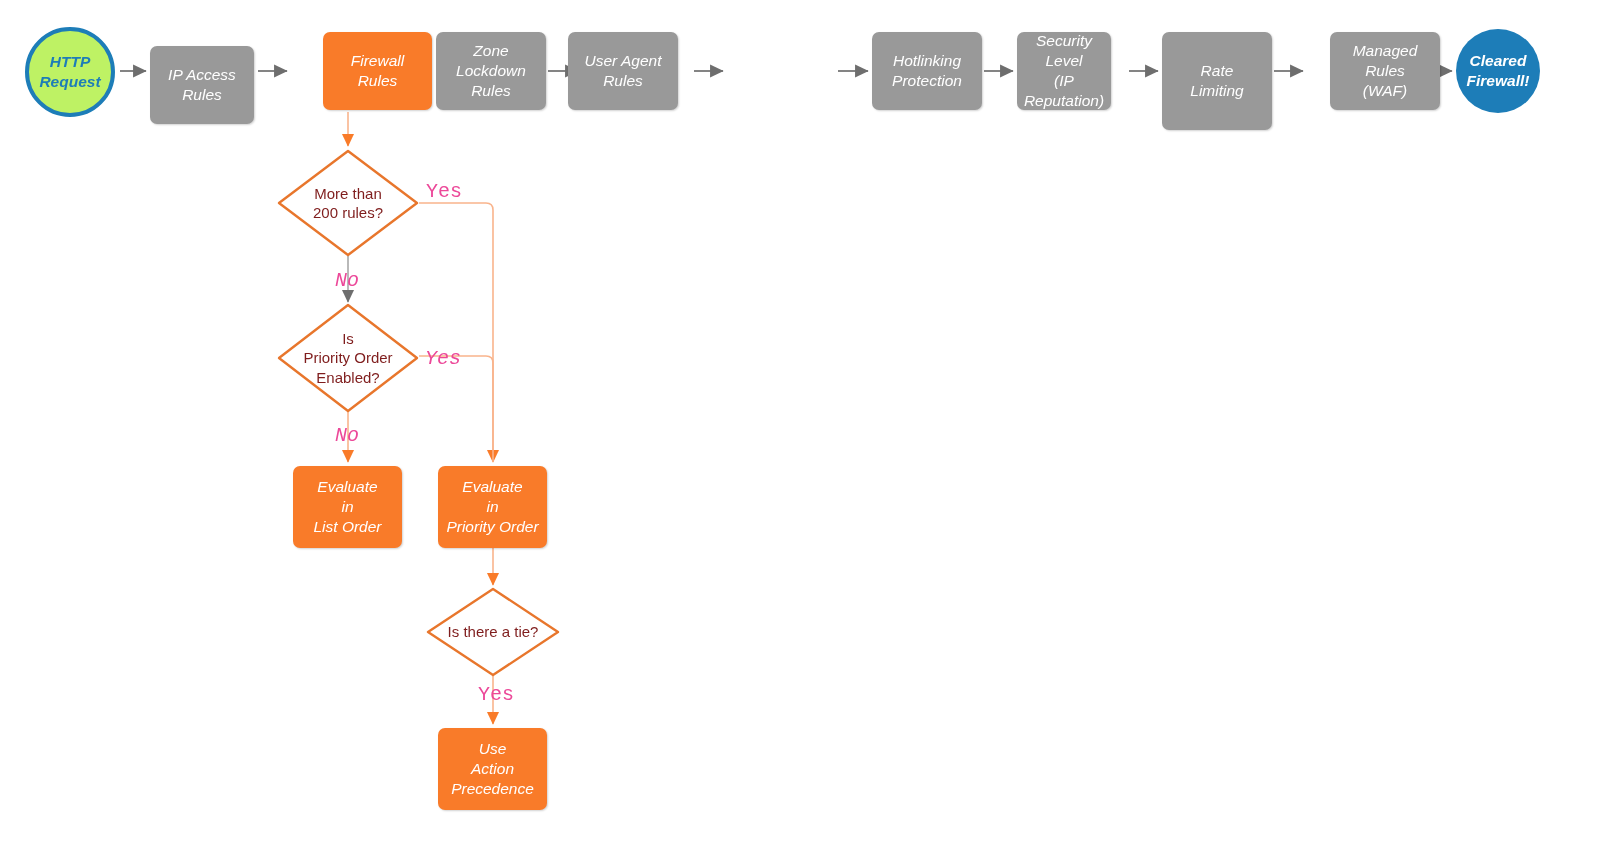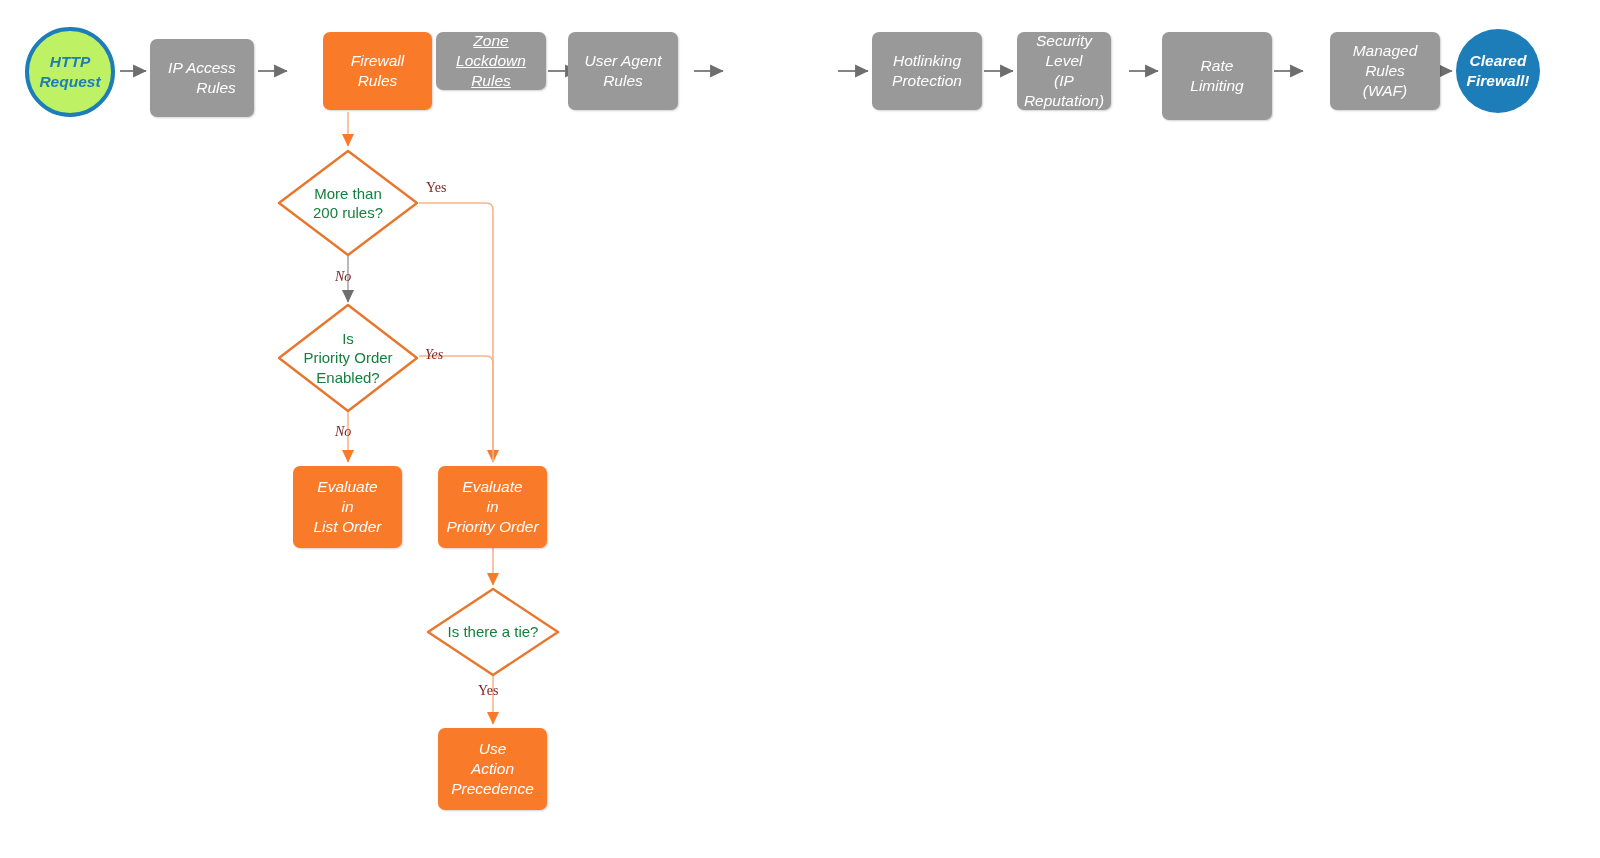--- a/index.html
+++ b/index.html
@@ -48,21 +48,21 @@
     border: 4px solid #1D7DB8;
     color: #1D7DB8;
   }
   .terminal.filled {
     background: #1D7DB8;
     color: #ffffff;
   }
 
   .decision {
     background: transparent;
-    color: #15803d;
+    color: #7f1d1d;
     font-size: 15px;
     font-style: normal;
   }
   .decision .dia-svg {
     position: absolute;
     inset: 0;
     width: 100%;
     height: 100%;
   }
   .decision .dia-text {
@@ -77,24 +77,24 @@
     left: 0;
     top: 0;
     width: 1600px;
     height: 858px;
     pointer-events: none;
     z-index: 0;
   }
 
   .edge-label {
     position: absolute;
-    font-family: Liberation Serif, serif;
-    font-size: 14px;
+    font-family: Liberation Mono, monospace;
+    font-size: 20px;
     font-style: italic;
-    color: #7f1d1d;
+    color: #ec4899;
     white-space: nowrap;
     z-index: 3;
   }
   .edge-label.upright { font-style: normal; }
 </style>
 </head>
 <body>
 
 <div id="canvas">
 
@@ -141,46 +141,46 @@
     <line x1="493" y1="548" x2="493" y2="585" stroke="#F9B48C" stroke-width="1.6" fill="none" marker-end="url(#arrOrange)"></line>
 
      Use Action Precedence --&gt;
     <line x1="493" y1="676" x2="493" y2="724" stroke="#F9B48C" stroke-width="1.6" fill="none" marker-end="url(#arrOrange)"></line>
   </svg>
 
   <div class="node terminal hollow" style="left:25px; top:27px; width:90px; height:90px;">
     <span>HTTP<br>Request</span>
   </div>
 
-  <div class="node proc gray" style="left:150px; top:39px; width:104px; height:78px;text-align:right;">
+  <div class="node proc gray" style="left:150px; top:46px; width:104px; height:78px;">
     <span>IP Access<br>Rules</span>
   </div>
 
   <div class="node proc orange" style="left:293px; top:32px; width:109px; height:78px;margin-left:30px;">
     <span>Firewall<br>Rules</span>
   </div>
 
-  <div class="node proc gray" style="left:436px; top:32px; width:110px; height:58px;text-decoration:underline;">
+  <div class="node proc gray" style="left:436px; top:32px; width:110px; height:78px;">
     <span>Zone<br>Lockdown<br>Rules</span>
   </div>
 
   <div class="node proc gray" style="left:568px; top:32px; width:110px; height:78px;font-style:italic;">
     <span>User Agent<br>Rules</span>
   </div>
 
 
   <div class="node proc gray" style="left:872px; top:32px; width:110px; height:78px;align-items:center;">
     <span>Hotlinking<br>Protection</span>
   </div>
 
   <div class="node proc gray" style="left:1017px; top:32px; width:94px; height:78px;">
     <span>Security<br>Level<br>(IP Reputation)</span>
   </div>
 
-  <div class="node proc gray" style="left:1162px; top:32px; width:110px; height:88px;">
+  <div class="node proc gray" style="left:1162px; top:32px; width:110px; height:98px;">
     <span>Rate<br>Limiting</span>
   </div>
 
   <div class="node proc gray" style="left:1307px; top:32px; width:110px; height:78px;margin-left:23px;">
     <span>Managed<br>Rules<br>(WAF)</span>
   </div>
 
   <div class="node terminal filled" style="left:1456px; top:29px; width:84px; height:84px;">
     <span>Cleared<br>Firewall!</span>
   </div>

